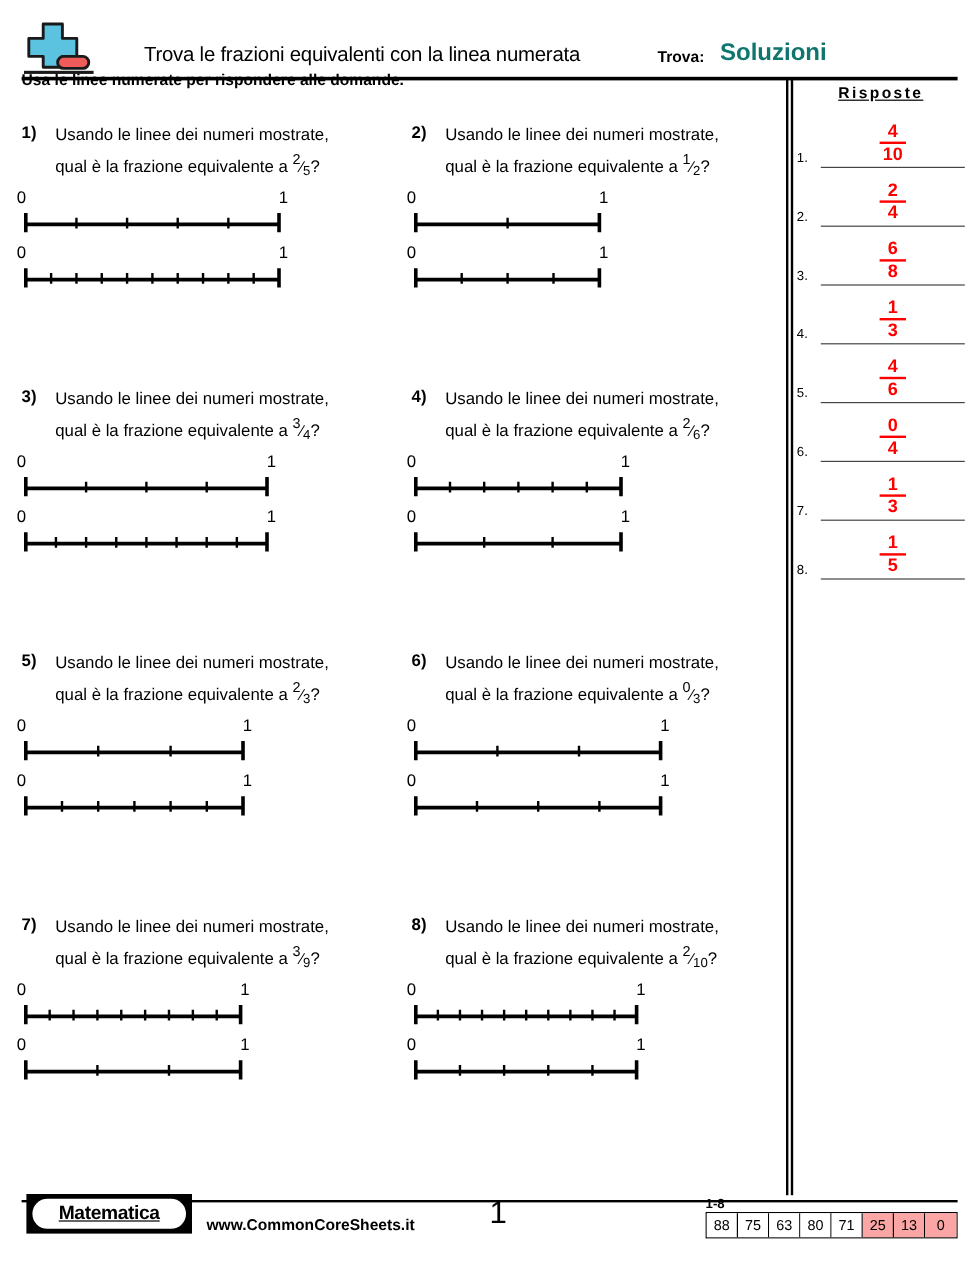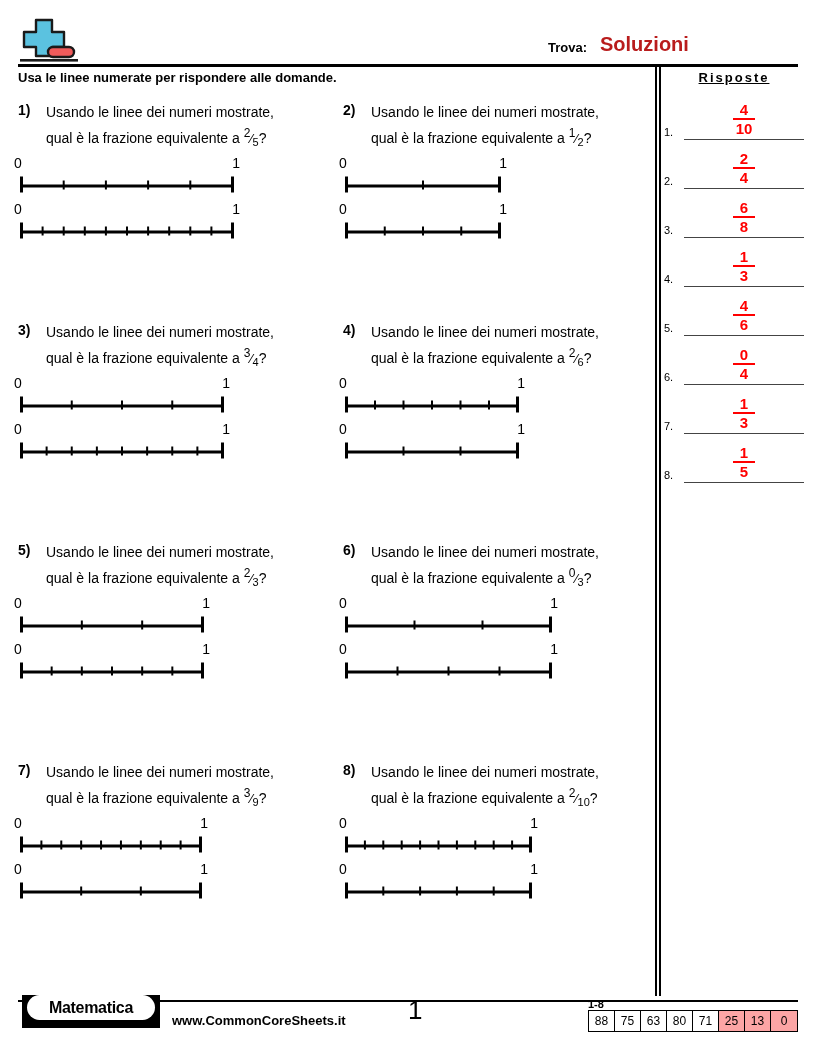--- a/index.html
+++ b/index.html
@@ -23,28 +23,28 @@
   .header-title {
     position: absolute; left: 120px; top: 36px;
     font-size: 17px; letter-spacing: -0.2px; white-space: nowrap;
   }
   .header-name-label {
     position: absolute; left: 548px; top: 40px;
     font-size: 13px; font-weight: bold;
   }
   .header-name-value {
     position: absolute; left: 600px; top: 33px;
-    font-size: 20px; font-weight: bold; color: #b91c1c;
+    font-size: 20px; font-weight: bold; color: #0f766e;
   }
   .header-rule {
     position: absolute; left: 18px; top: 64px; width: 780px; height: 3px;
     background: #000;
   }
   .instructions {
-    position: absolute; left: 18px; top: 70px;
+    position: absolute; left: 18px; top: 59px;
     font-size: 13px; font-weight: bold;
   }
 
   
   .divider {
     position: absolute; left: 655px; top: 66px; width: 5px; height: 930px;
   }
   .divider .l1, .divider .l2 {
     position: absolute; top: 0; width: 1.5px; height: 100%; background: #000;
   }
@@ -129,21 +129,21 @@
 
   
   .footer-rule {
     position: absolute; left: 18px; top: 1000px; width: 780px; height: 1.5px;
     background: #000;
   }
   .badge {
     position: absolute; left: 22px; top: 995px;
     width: 138px; height: 33px;
     background: #000;
-    display: flex; align-items: flex-start; justify-content: center;
+    display: flex; align-items: center; justify-content: center; text-decoration: underline;
   }
   .badge-pill {
     width: 128px; height: 25px; background: #fff; border-radius: 13px;
     display: flex; align-items: center; justify-content: center;
     font-size: 16px; font-weight: bold; letter-spacing: -0.3px;
   }
   .site {
     position: absolute; left: 172px; top: 1013px;
     font-size: 13px; font-weight: bold;
   }
@@ -175,20 +175,21 @@
 <div class="header">
 
   <div class="logo">
     <svg width="62" height="48" viewBox="0 0 62 48">
       <path d="M18 4 H34 V16 H46 V31 H34 V40 H18 V31 H6 V16 H18 Z" fill="#5bc2e0" stroke="#1a1a1a" stroke-width="2.4" stroke-linejoin="round"></path>
       <rect x="30" y="31" width="26" height="10" rx="5" fill="#ef5b5b" stroke="#1a1a1a" stroke-width="2.4"></rect>
       <rect x="2" y="43" width="58" height="2.6" fill="#1a1a1a"></rect>
     </svg>
   </div>
 
+  <div class="header-title">Trova le frazioni equivalenti con la linea numerata</div>
 
   <div class="header-name-label">Trova:</div>
 
   <div class="header-name-value">Soluzioni</div>
 
   <div class="header-rule"></div>
 
   <div class="instructions">Usa le linee numerate per rispondere alle domande.</div>
 </div>
 

